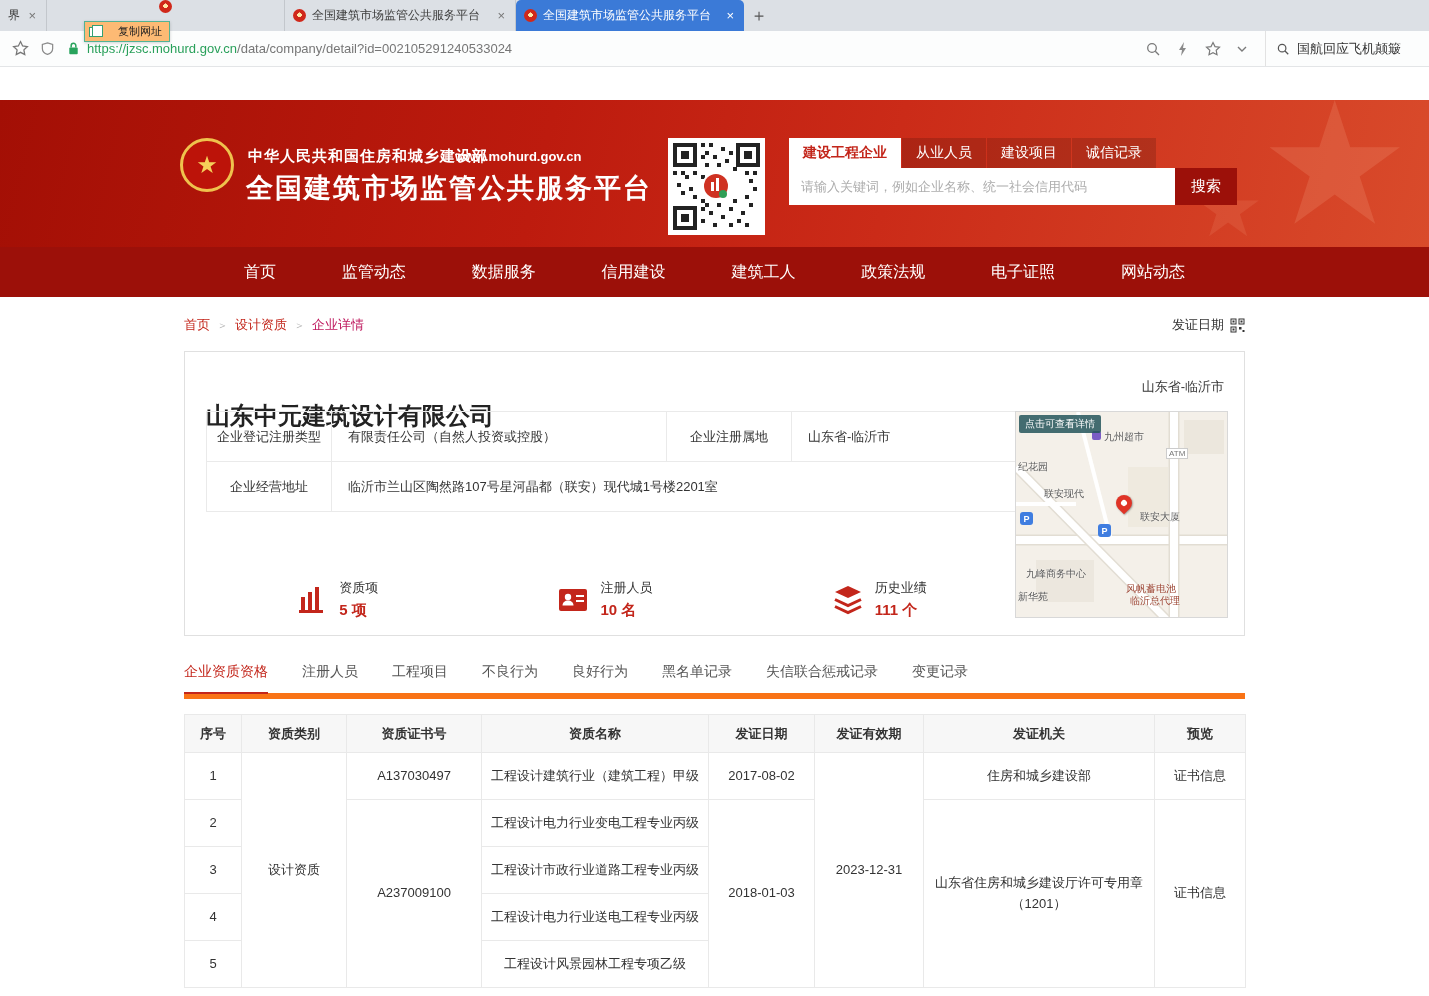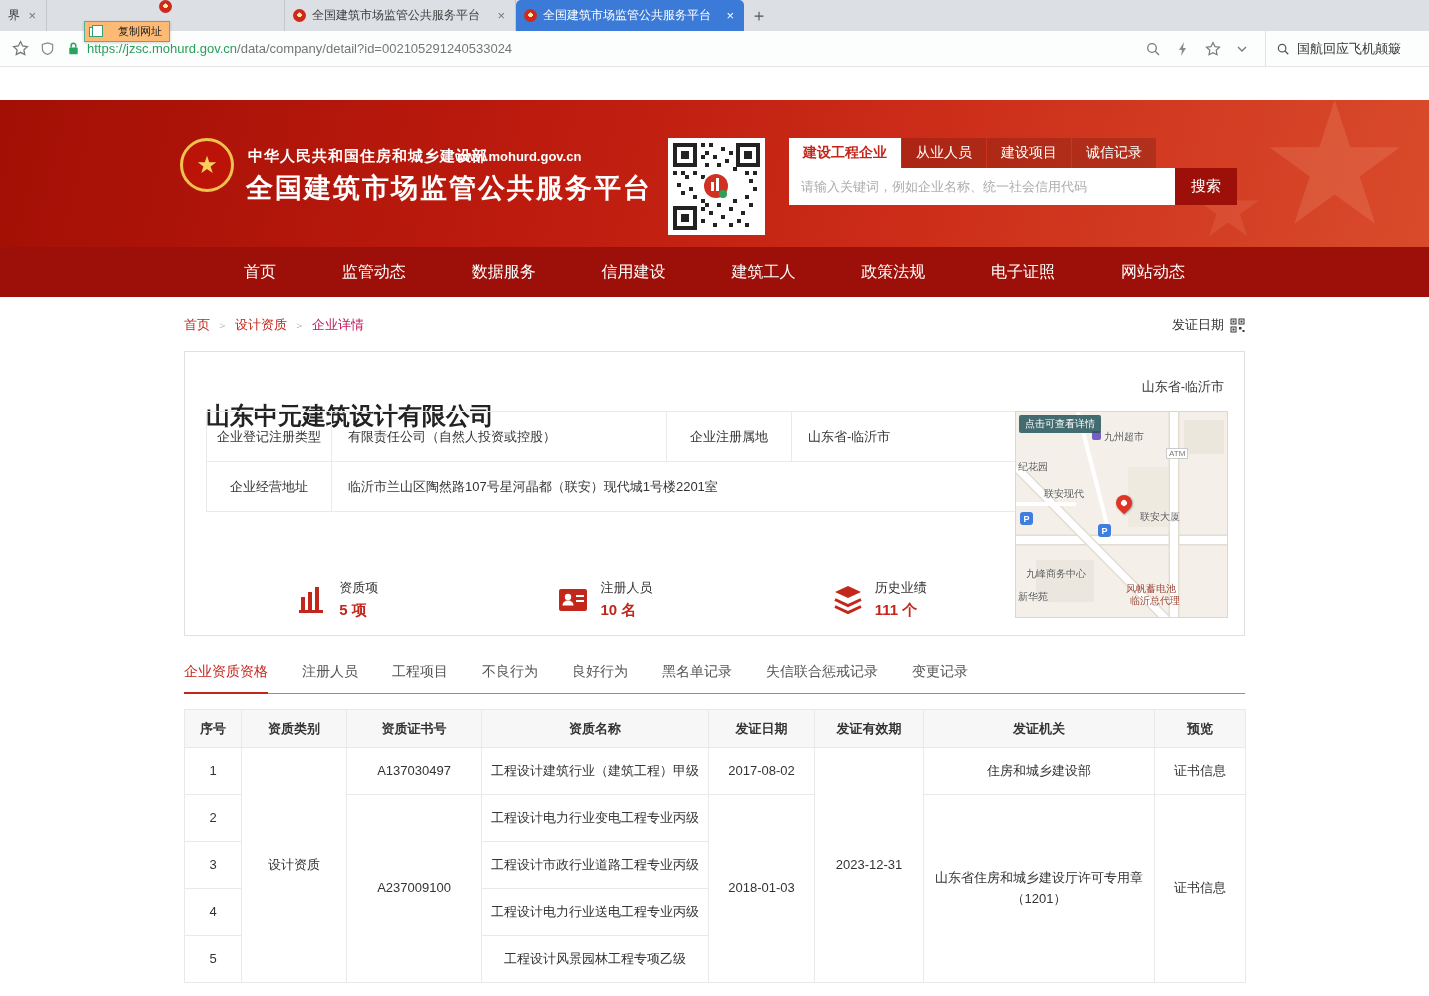--- a/index.html
+++ b/index.html
@@ -94,21 +94,21 @@
   .map-label.red { color: #9c4533; }
   .map-label.atm { background: #fff; border: 1px solid #ccc; font-size: 8px; padding: 0 2px; color: #777; }
   .map-p { position: absolute; width: 13px; height: 13px; background: #3f7de0; color: #fff; border-radius: 3px;
            font-size: 9px; font-weight: bold; display: flex; align-items: center; justify-content: center; z-index: 4; }
   .poi-dot { position: absolute; width: 9px; height: 9px; background: #7a5cc5; border-radius: 2px; z-index: 3; }
   .map-pin { position: absolute; left: 100px; top: 83px; width: 16px; height: 16px; background: #e03427;
              border-radius: 50% 50% 50% 0; transform: rotate(-45deg); z-index: 6; box-shadow: 0 1px 2px rgba(0,0,0,.4); }
   .map-pin::after { content: ""; position: absolute; left: 5px; top: 5px; width: 6px; height: 6px;
                     border-radius: 50%; background: #fff; }
   
-  .dtabs { margin-top: 27px; display: flex; gap: 34px; border-bottom: 1px solid #f97316; font-size: 14px; }
+  .dtabs { margin-top: 27px; display: flex; gap: 34px; border-bottom: 6px solid #f97316; font-size: 14px; }
   .dtab { padding-bottom: 11px; color: #555; cursor: pointer; white-space: nowrap; }
   .dtab.active { color: #c3261b; border-bottom: 2px solid #c3261b; margin-bottom: -1px; }
   
   table.qual { margin-top: 15px; width: 1061px; border-collapse: collapse; table-layout: fixed; }
   table.qual th { background: #f7f7f7; border: 1px solid #e9e9e9; height: 38px; font-size: 13px; color: #333; font-weight: bold; }
   table.qual td { border: 1px solid #e9e9e9; height: 47px; text-align: center; font-size: 13px; color: #333;
                   padding: 0 8px; line-height: 1.6; }
   .cert-link { color: #ff4800; cursor: pointer; }
   svg { display: block; }
 </style>

